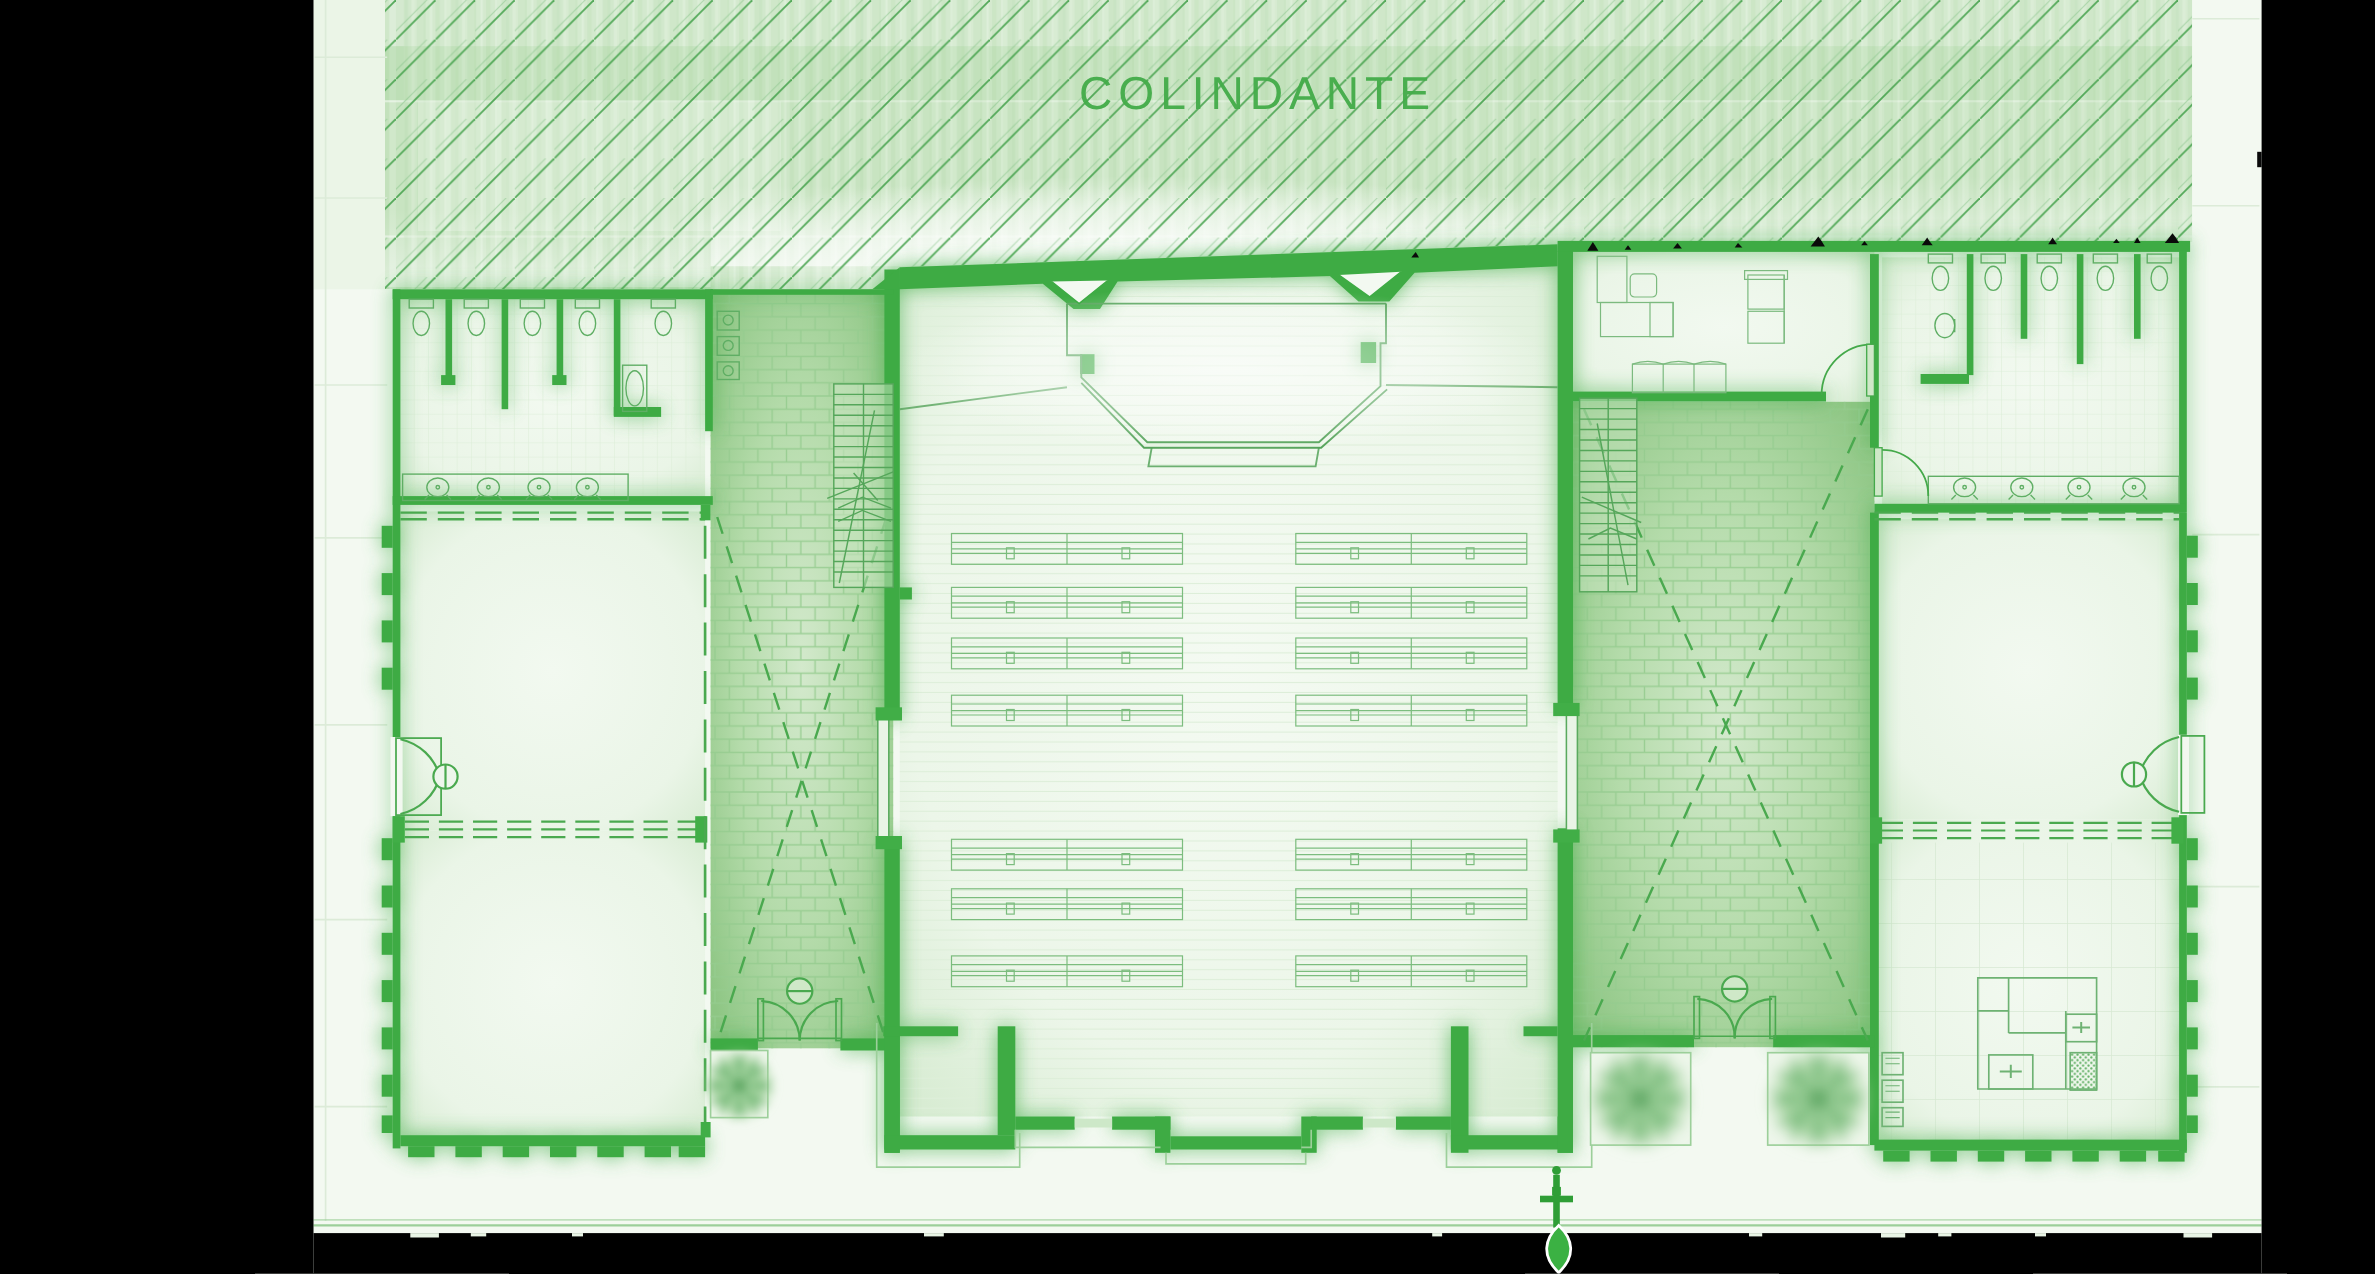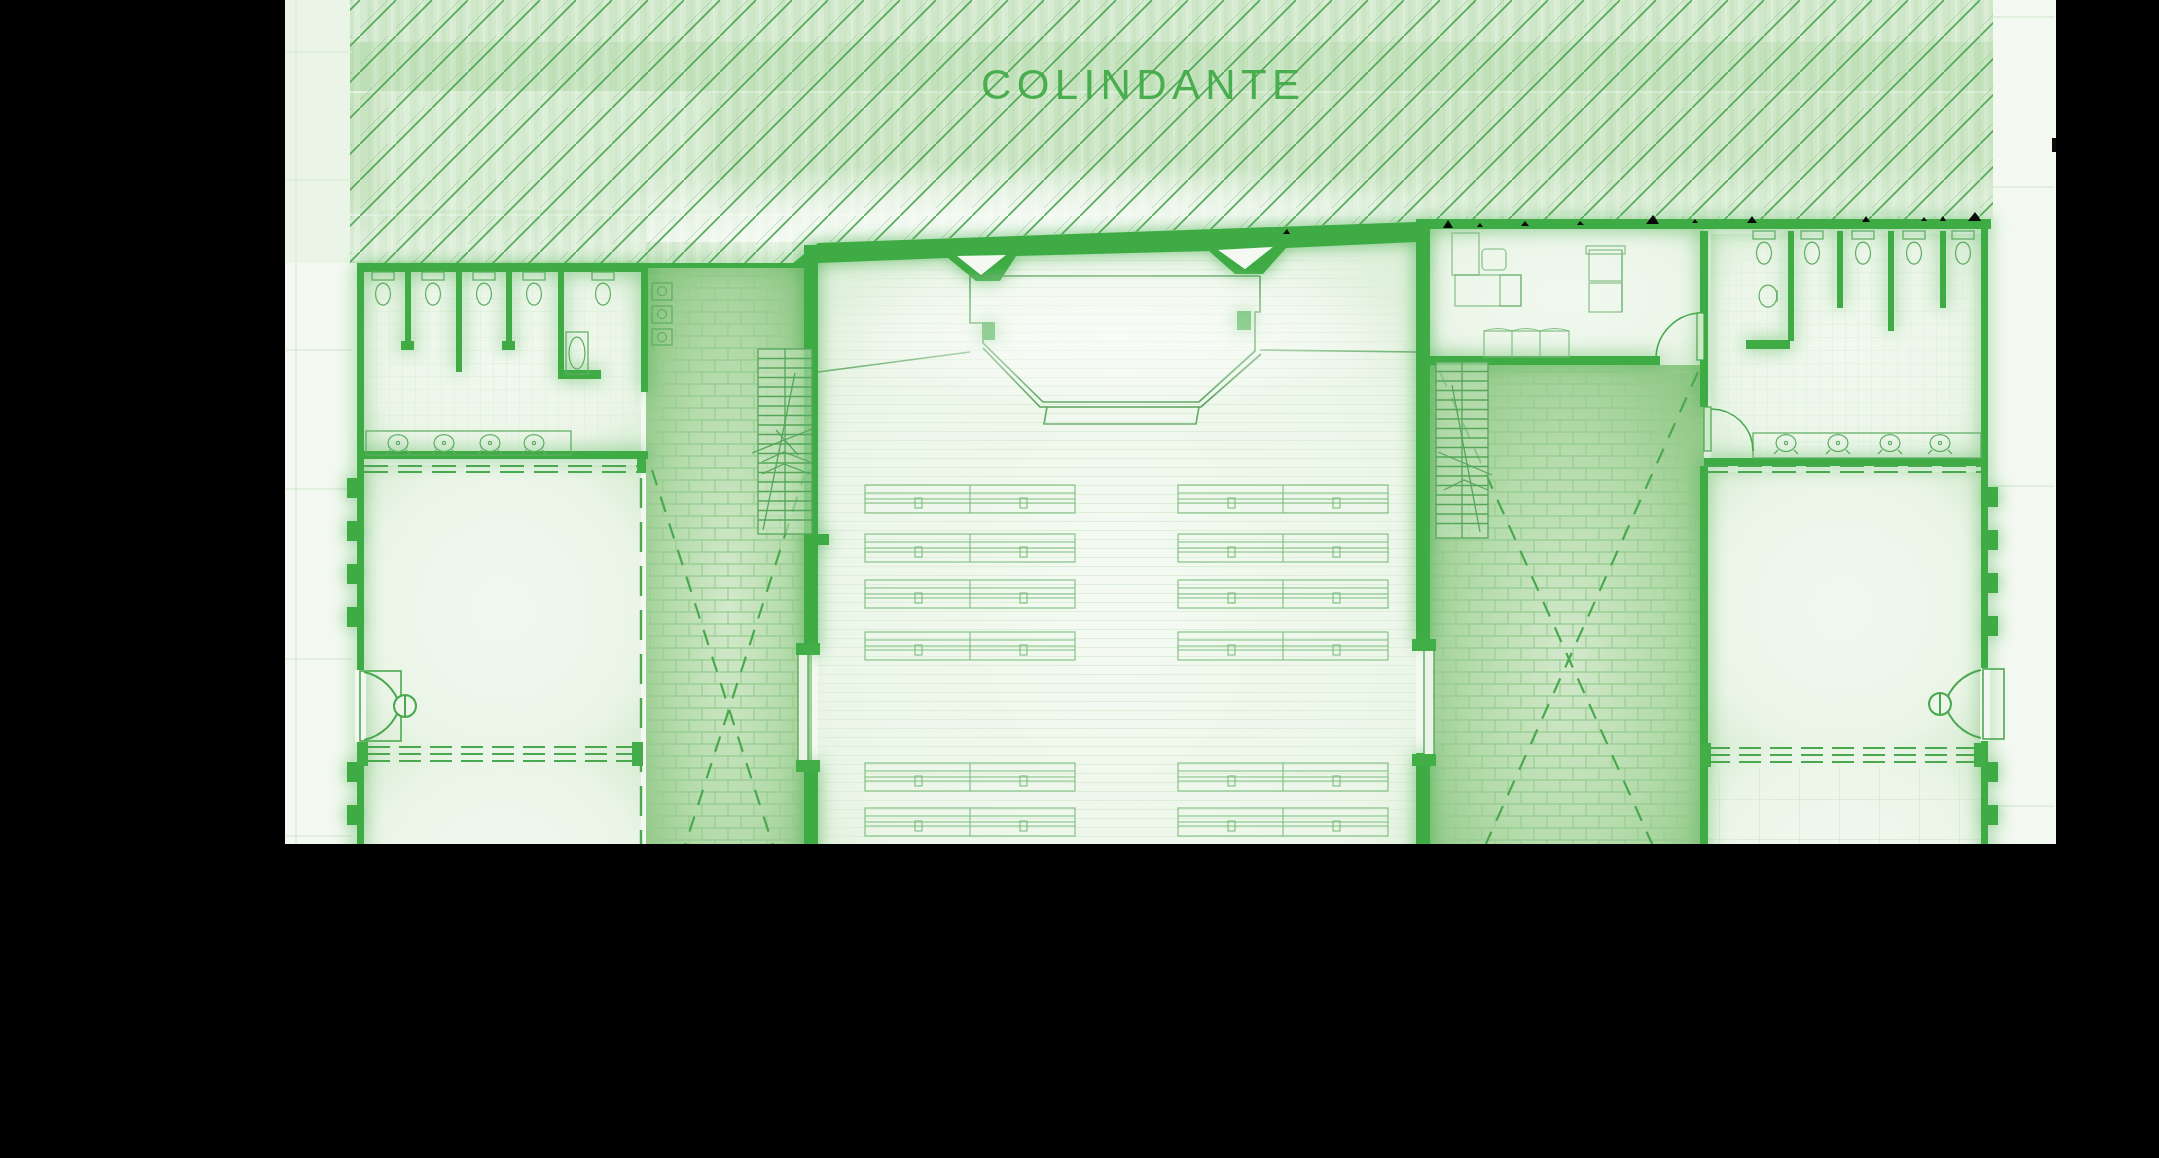--- a/index.html
+++ b/index.html
@@ -1,16 +1,16 @@
 <!DOCTYPE html>
 <html><head>
 <meta charset="utf-8">
 <style>
   html,body{margin:0;padding:0;background:#000;}
-  #page{position:relative;width:2159px;height:844px;overflow:hidden;background:#000;
+  #page{position:relative;width:2159px;height:1158px;overflow:hidden;background:#000;
         font-family:"Liberation Sans", sans-serif;}
   svg{display:block;}
 </style>
 </head>
 <body>
 <div id="page">
 <svg width="2159" height="1158" viewBox="0 0 2159 1158" xmlns="http://www.w3.org/2000/svg">
 <defs>
 
   <pattern id="vstreak" width="46" height="64" patternUnits="userSpaceOnUse">

